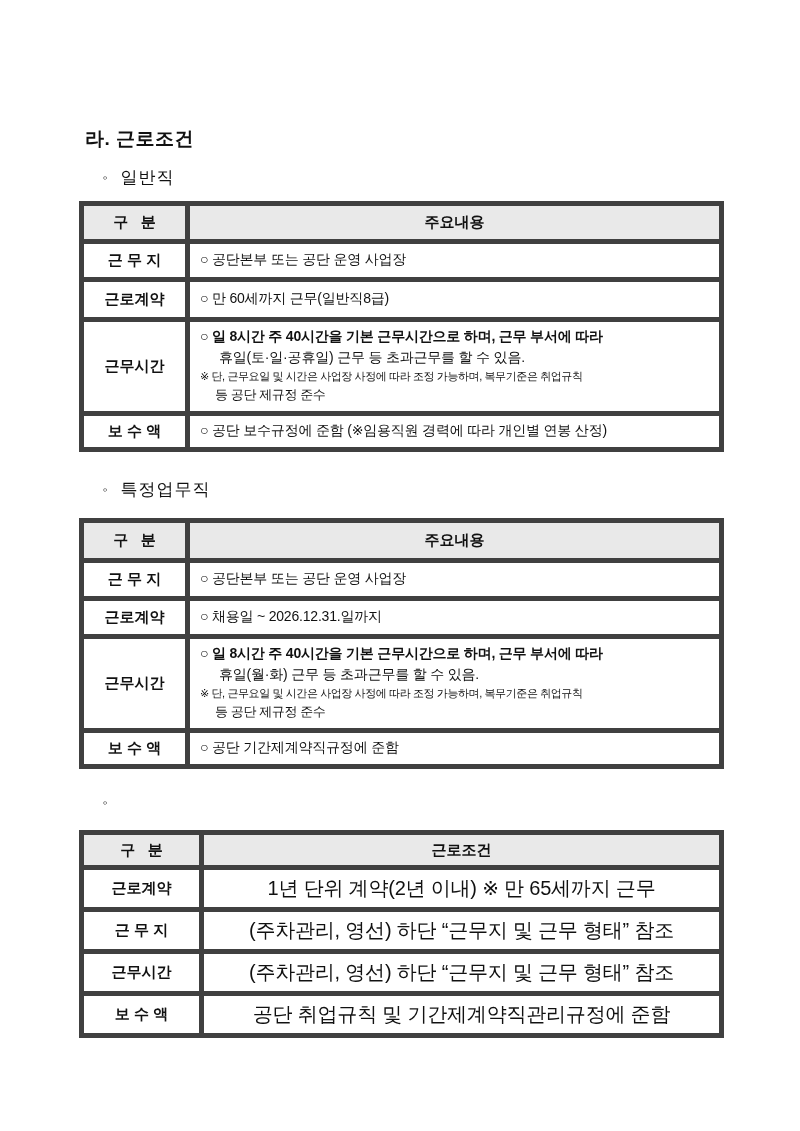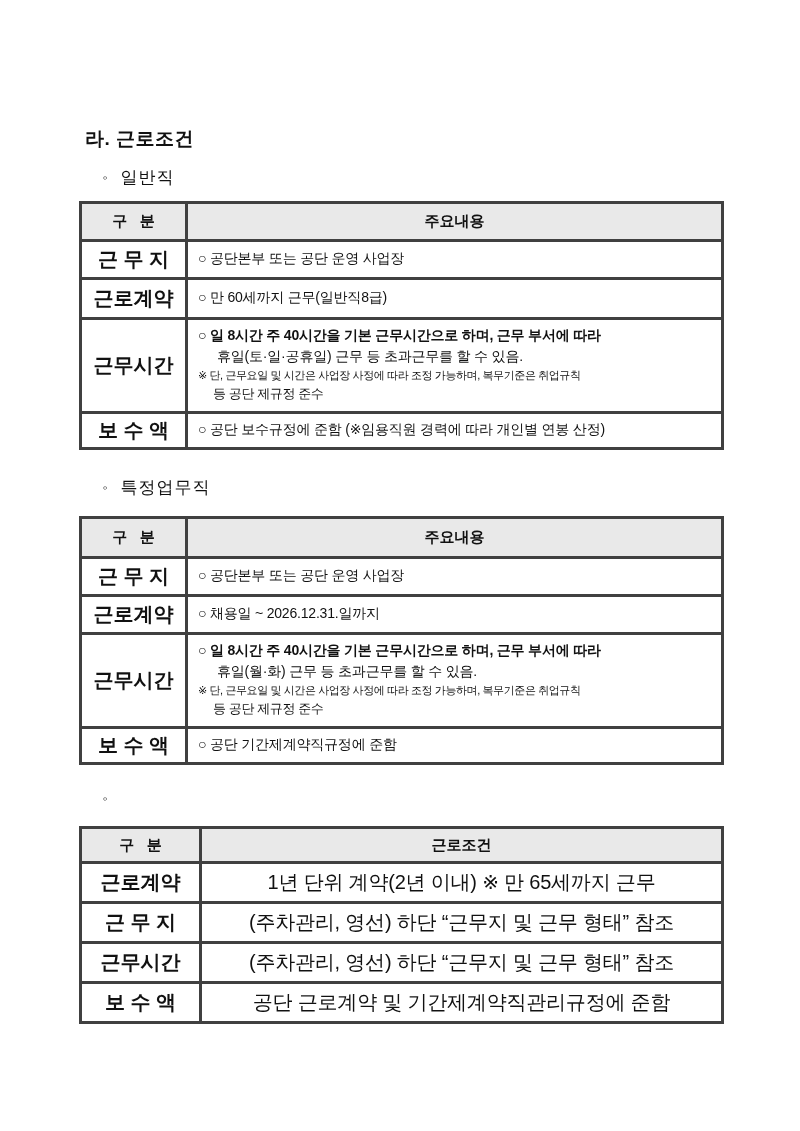--- a/index.html
+++ b/index.html
@@ -41,31 +41,31 @@
   .mt-b3 { margin-top: 22px; }
   .mt-t3 { margin-top: 16px; }
 
   table.cond {
     width: 645px;
     border-collapse: collapse;
     table-layout: fixed;
   }
   table.cond { border: 2px solid #0a0a0a; }
   table.cond td {
-    border: 3px solid #404040;
+    border: 5px solid #404040;
     vertical-align: middle;
   }
   table.cond tr.hdr td {
     background: #e9e9e9;
     font-weight: bold; font-size: 15px;
     text-align: center;
     white-space: pre;
   }
   td.lbl {
-    font-weight: bold; font-size: 20px;
+    font-weight: bold; font-size: 15px;
     text-align: center;
     white-space: pre;
   }
   td.cnt {
     font-size: 14px;
     padding: 2px 8px 5px 10px;
     line-height: 1.5;
     letter-spacing: -0.2px;
   }
   td.cnt-center {
@@ -195,19 +195,19 @@
       <tr class="h35">
         <td class="lbl">근 무 지</td>
         <td class="cnt-center">(주차관리, 영선) 하단 “근무지 및 근무 형태” 참조</td>
       </tr>
       <tr class="h35">
         <td class="lbl">근무시간</td>
         <td class="cnt-center">(주차관리, 영선) 하단 “근무지 및 근무 형태” 참조</td>
       </tr>
       <tr class="h35">
         <td class="lbl">보 수 액</td>
-        <td class="cnt-center">공단 근로계약 및 기간제계약직관리규정에 준함</td>
+        <td class="cnt-center">공단 취업규칙 및 기간제계약직관리규정에 준함</td>
       </tr>
     </tbody>
       </table>
 
   </div>
 </div>
 
 </body></html>

